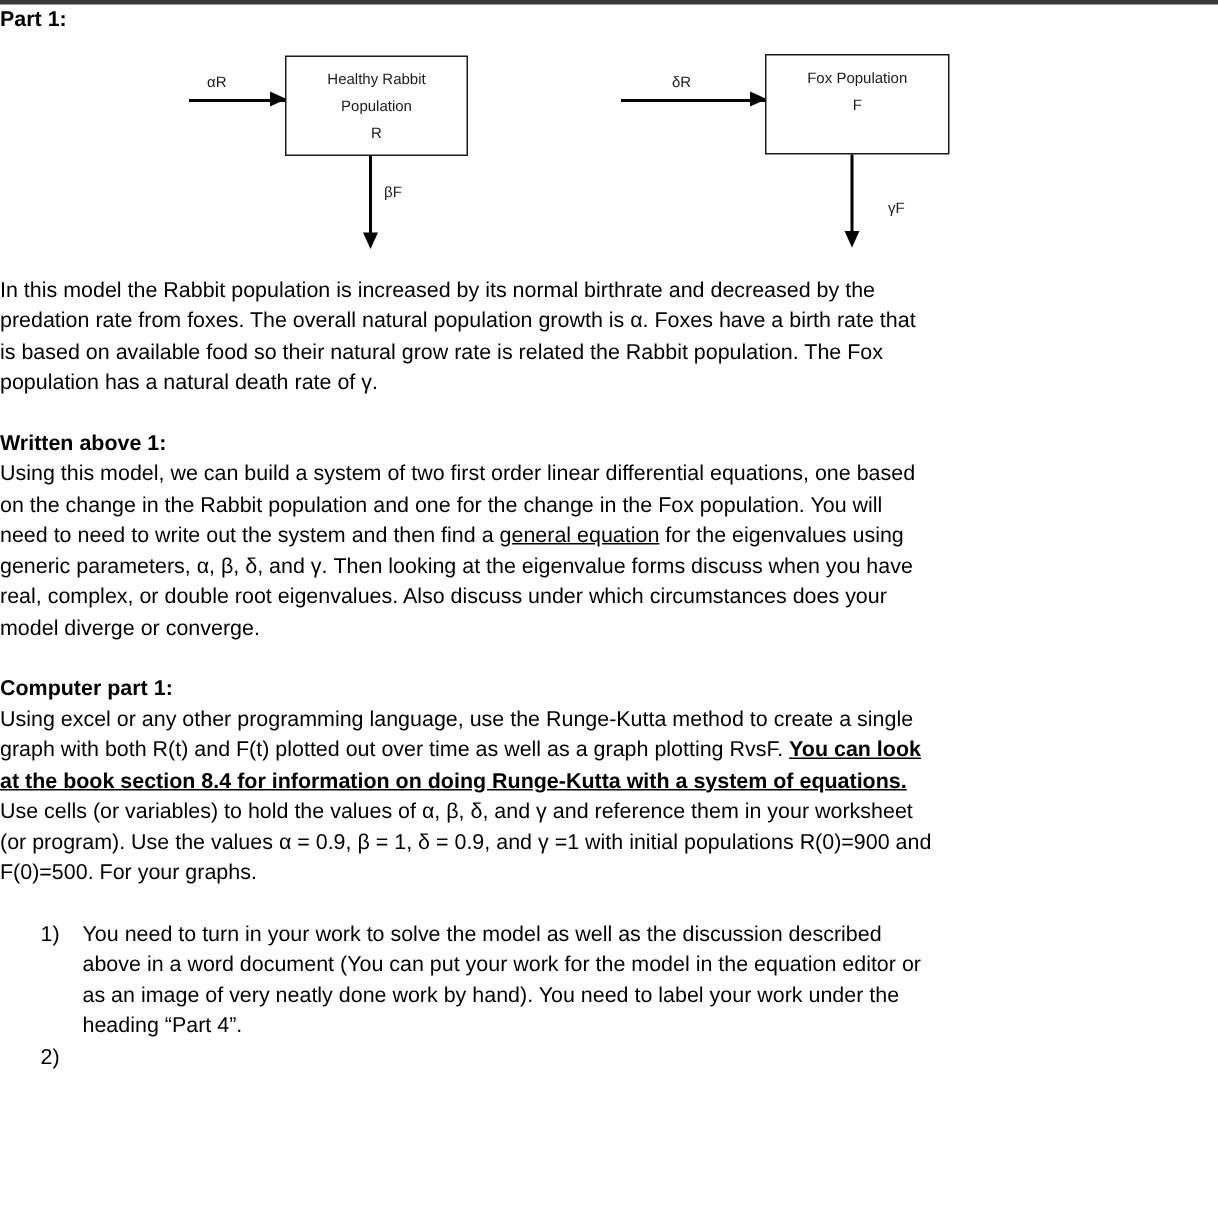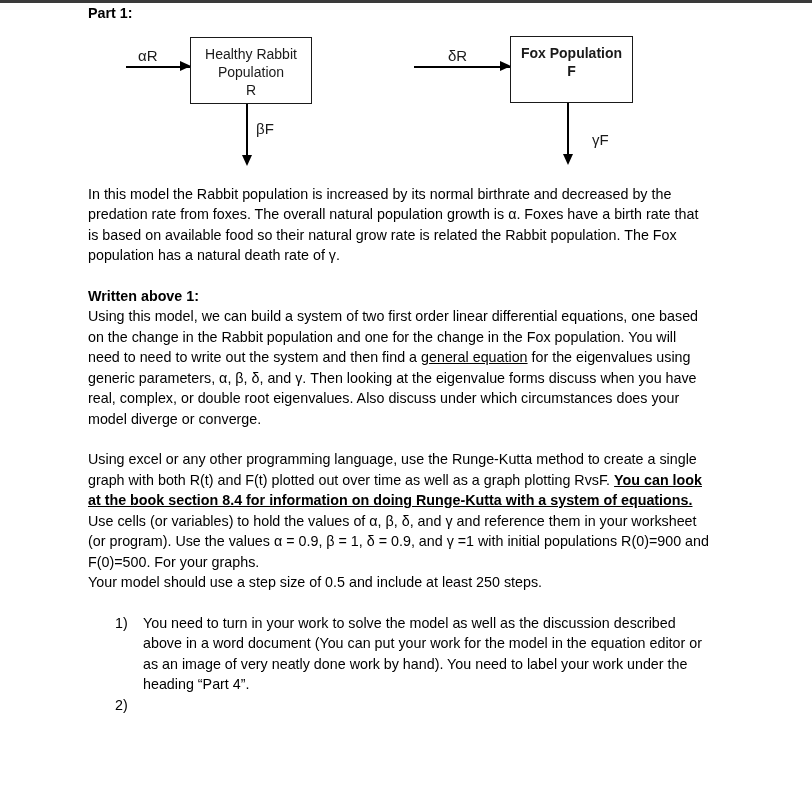--- a/index.html
+++ b/index.html
@@ -28,21 +28,20 @@
   }
 
   #page {
     position: absolute;
     top: 3px;
     left: 0;
     width: 812px;
   }
 
   .doc-body {
-    margin-left: 88px;
     width: 622px;
     font-size: 14.3px;
     line-height: 20.5px;
   }
 
   .heading {
     font-weight: bold;
     font-size: 14.3px;
     line-height: 20.5px;
     margin: 0;
@@ -63,37 +62,36 @@
     height: 160px;
     margin-left: 0;
     width: 812px;
   }
   .flow-box {
     position: absolute;
     border: 1.6px solid #1a1a1a;
     background: #ffffff;
     box-sizing: border-box;
     text-align: center;
-    font-size: 14px;
+    font-size: 10px;
     line-height: 18px;
     padding-top: 7px;
     color: #1a1a1a;
   }
   #box-rabbit {
     left: 190px;
     top: 13px;
     width: 122px;
     height: 67px;
   }
   #box-fox {
     left: 510px;
     top: 12px;
     width: 123px;
     height: 67px;
-    font-weight: bold;
   }
   .arrow-h {
     position: absolute;
     height: 2px;
     background: #000000;
   }
   .arrow-h::after {
     content: "";
     position: absolute;
     right: -1px;
@@ -111,21 +109,21 @@
     content: "";
     position: absolute;
     bottom: -10px;
     left: -4.5px;
     border-top: 11px solid #000000;
     border-left: 5.5px solid transparent;
     border-right: 5.5px solid transparent;
   }
   .arrow-label {
     position: absolute;
-    font-size: 15px;
+    font-size: 10px;
     line-height: 16px;
     color: #1a1a1a;
     white-space: nowrap;
   }
   #arrow-alpha      { left: 126px; top: 42px; width: 64px; }
   #label-alpha      { left: 138px; top: 24px; }
   #arrow-beta       { left: 246px; top: 80px; height: 52px; }
   #label-beta       { left: 256px; top: 97px; }
   #arrow-delta      { left: 414px; top: 42px; width: 96px; }
   #label-delta      { left: 448px; top: 24px; text-align: center; }
@@ -192,23 +190,23 @@
 
     <p class="para">In this model the Rabbit population is increased by its normal birthrate and decreased by the predation rate from foxes.  The overall natural population growth is α. Foxes have a birth rate that is based on available food so their natural grow rate is related the Rabbit population.  The Fox population has a natural death rate of γ.</p>
 
     <div class="spacer-md"></div>
 
     <div class="heading">Written above 1:</div>
     <p class="para"><span>Using this model, we can build a system of two first order linear differential equations, one based on the change in the Rabbit population and one for the change in the Fox population. You will need to need to write out the system and then find a </span><u class="underline">general equation</u><span> for the eigenvalues using generic parameters, α, β, δ, and γ.  Then looking at the eigenvalue forms discuss when you have real, complex, or double root eigenvalues.  Also discuss under which circumstances does your model diverge or converge.</span></p>
 
     <div class="spacer-md"></div>
 
+    <div class="heading">Computer part 1:</div>
     <p class="para"><span>Using excel or any other programming language, use the Runge-Kutta method to create a single graph with both R(t) and F(t) plotted out over time as well as a graph plotting RvsF.  </span><span class="bu">You can look at the book section 8.4 for information on doing Runge-Kutta with a system of equations.</span></p>
     <p class="para"><span>Use cells (or variables) to hold the values of α, β, δ, and γ and reference them in your worksheet (or program).  Use the values α </span><span class="b">= 0.9</span><span>, β </span><span class="b">= 1</span><span>, δ </span><span class="b">= 0.9</span><span>, and γ =1 with initial populations R(0)</span><span class="b">=900</span><span> and F(0)</span><span class="b">=500</span><span>. For your graphs.</span></p>
-    <p class="para">Your model should use a step size of 0.5 and include at least 250 steps.</p>
 
     <div class="spacer-md"></div>
 
     <ol class="turnin">
       <li>
         <span class="num">1)</span>
         <span>You need to turn in your work to solve the model as well as the discussion described above in a word document (You can put your work for the model in the equation editor or as an image of very neatly done work by hand). You need to label your work under the heading “Part 4”.</span>
       </li>
       <li>
         <span class="num">2)</span>

